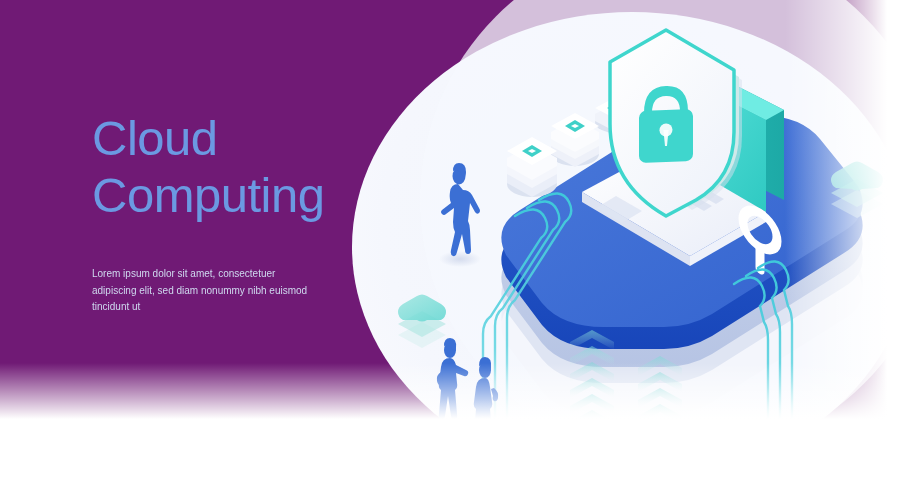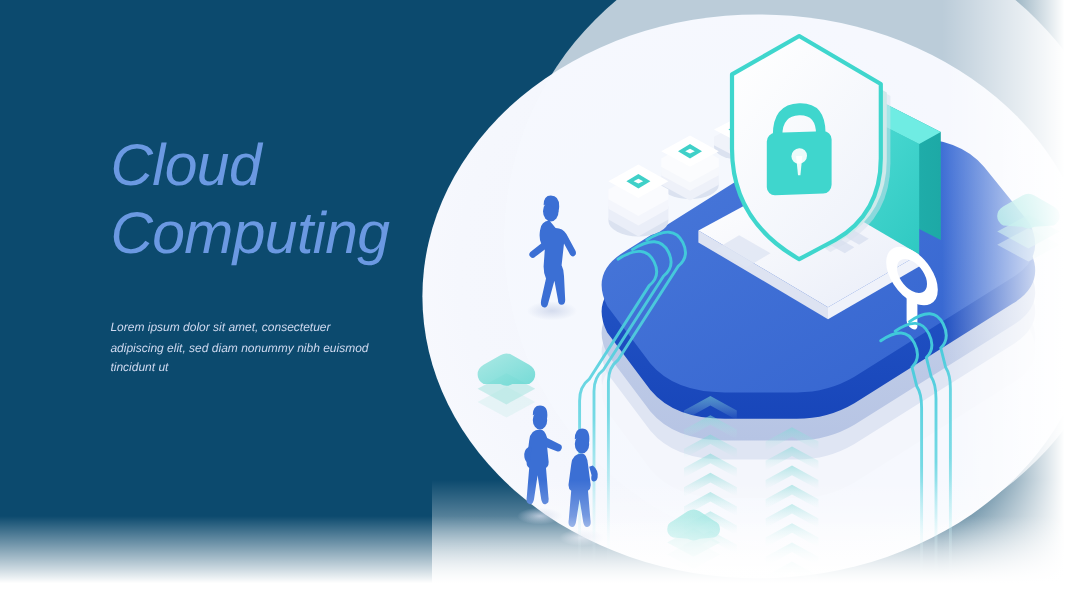--- a/index.html
+++ b/index.html
@@ -2,21 +2,21 @@
 <html><head>
 <meta charset="utf-8">
 <style>
   html,body{margin:0;padding:0;}
   body{
     width:905px;height:500px;overflow:hidden;
     background:#ffffff;
     font-family:"Liberation Sans", sans-serif;
     -webkit-font-smoothing:antialiased;
   }
-  .hero{position:relative;width:905px;height:500px;background:#0c4a6e;overflow:hidden;font-style:italic;}
+  .hero{position:relative;width:905px;height:433px;background:#701a75;overflow:hidden;}
 
   
   .bg-circle{
     position:absolute;left:352px;top:12px;width:560px;height:470px;
     border-radius:50%;
     background:radial-gradient(circle at 45% 45%, #f2f5fc 0%, #f5f7fd 55%, #fafbfe 80%, #ffffff 100%);
   }
   .bg-circle2{
     position:absolute;left:420px;top:-60px;width:520px;height:520px;border-radius:50%;
     background:#f6f8fd;opacity:.75;

